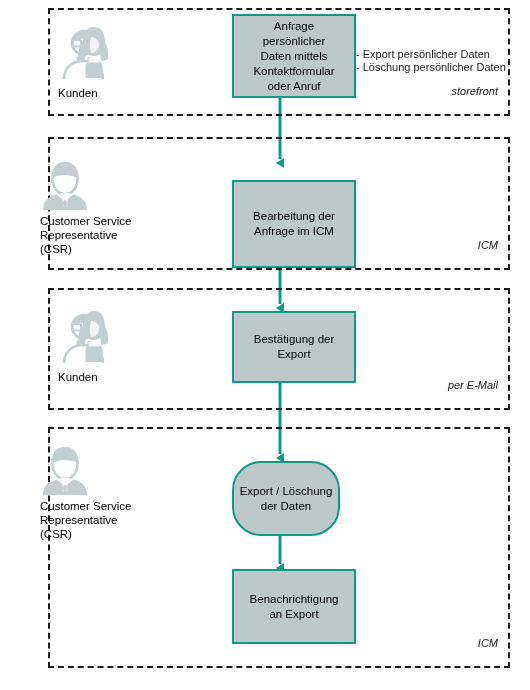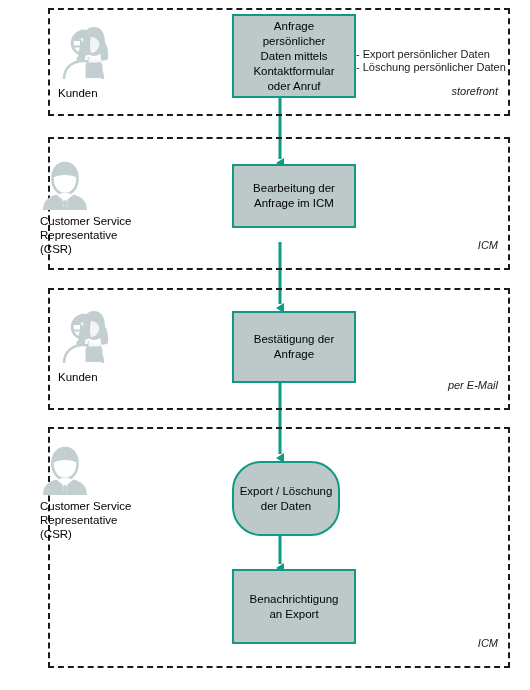--- a/index.html
+++ b/index.html
@@ -182,21 +182,21 @@
         <path d="M22 41 h6 l-1 8 h-4 Z" fill="#ffffff" opacity="0.45"></path>
 
         <path d="M25 41.5 l2.3 3 l-2.3 7 l-2.3 -7 Z" fill="#c3ced0"></path>
       </svg>
     </span>
     <span class="actor-label">Customer Service
 Representative
 (CSR)</span>
   </div>
 
-  <div class="node" style="left:218px; top:164px; width:124px; height:64px;">Bearbeitung der
+  <div class="node" style="left:218px; top:180px; width:124px; height:88px;">Bearbeitung der
 Anfrage im ICM</div>
 
   <div class="lane" style="left:48px; top:288px; width:462px; height:122px;">
     <div class="lane-caption">per E-Mail</div>
   </div>
 
   <div class="actor" style="left:58px; top:308px;">
     <span class="actor-icon">
       <svg width="78" height="58" viewBox="0 0 78 58" xmlns="http://www.w3.org/2000/svg">
         <g fill="none" stroke="#c3ced0" stroke-width="2.6">
@@ -216,21 +216,21 @@
           <path d="M27.5 43 c0 -4.5 3.5 -8 8.5 -8 c5 0 8.5 3.5 8.5 8 v11 h-17 Z"></path>
         </g>
         <path d="M33 13 c4 0 7.5 2.5 8.5 7 c-1 6 -4.5 9 -8.5 9 c-1.5 -5 -1.5 -11 0 -16 Z" fill="#ffffff" opacity="0.78"></path>
         <path d="M30.5 33.5 h11 v5 h-11 Z" fill="#ffffff" opacity="0.85"></path>
       </svg>
     </span>
     <span class="actor-label">Kunden</span>
   </div>
 
   <div class="node" style="left:218px; top:311px; width:124px; height:72px;">Bestätigung der
-Anfrage</div>
+Export</div>
 
   <div class="lane" style="left:48px; top:427px; width:462px; height:241px;">
     <div class="lane-caption">ICM</div>
   </div>
 
   <div class="actor" style="left:40px; top:443px;">
     <span class="actor-icon">
       <svg width="50" height="52" viewBox="0 0 50 52" xmlns="http://www.w3.org/2000/svg">
         <path d="M25 36 c-7.5 0 -12.5 -6.5 -12.5 -15.5 c0 -9 5 -15.5 12.5 -15.5 c7.5 0 12.5 6.5 12.5 15.5 c0 9 -5 15.5 -12.5 15.5 Z" fill="none" stroke="#c3ced0" stroke-width="2.6"></path>
         <path d="M12.6 20 c0 -11 5.5 -16 12.4 -16 c6.9 0 12.4 5 12.4 16 c-6 -4 -18.8 -4 -24.8 0 Z" fill="#c3ced0"></path>

